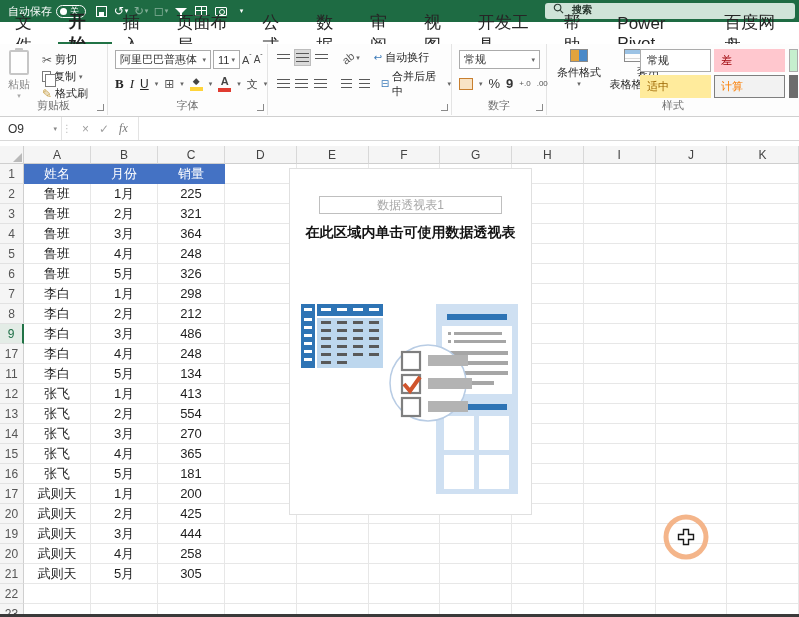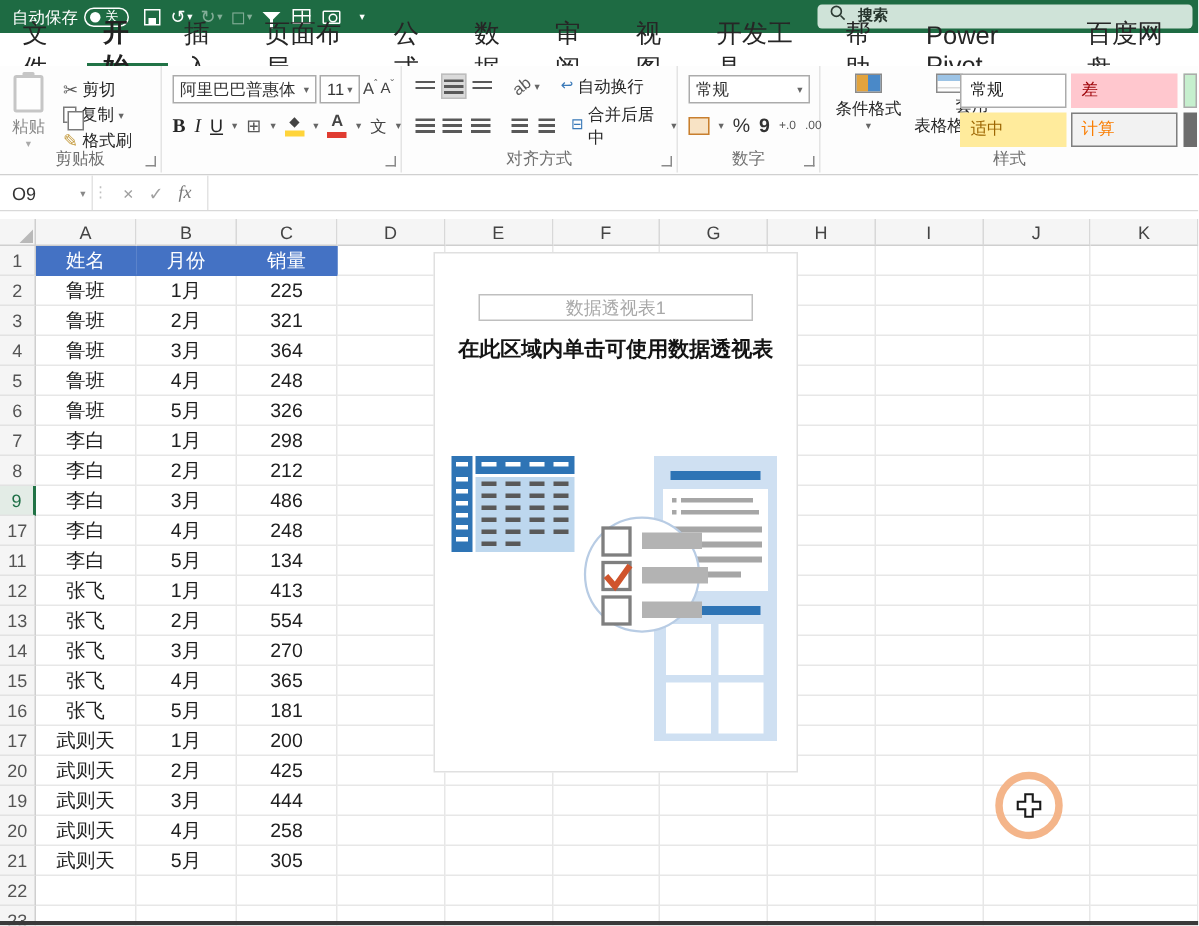--- a/index.html
+++ b/index.html
@@ -202,20 +202,21 @@
           </span>
           <span class="crt">▾</span>
         <span class="barA">
             <span class="a">A</span>
             <span class="b" style="background:#e03c31;"></span>
           </span>
           <span class="crt">▾</span>
         <span style="font-size:11px;color:#444;">文</span>
           <span class="crt">▾</span>
       </div>
+      <div class="glabel">字体</div>
       <div class="launcher"></div>
     </div>
 
     <div class="group" style="left:268px;width:184px;">
       <div style="position:absolute;left:7px;top:5px;display:flex;align-items:center;gap:2px;">
         <span class="alnbtn">
             <span class="lines" style="height:7px;"></span>
           </span>
         <span class="alnbtn on">
             <span class="lines"></span>
@@ -249,21 +250,20 @@
         <span class="alnbtn">
             <span class="lines" style="width:11px;"></span>
           </span>
         <span style="width:4px;"></span>
         <span class="mini">
             <span class="ic" style="font-size:10px;color:#3a79b8;">⊟</span>
             <span>合并后居中</span>
             <span class="crt">▾</span>
           </span>
       </div>
-      <div class="glabel">对齐方式</div>
       <div class="launcher"></div>
     </div>
 
     <div class="group" style="left:452px;width:95px;">
       <div class="combo" style="position:absolute;left:7px;top:6px;width:81px;">
           <span>常规</span>
           <span class="crt">▾</span>
         </div>
       <div style="position:absolute;left:7px;top:32px;display:flex;align-items:center;gap:6px;">
         <span style="width:14px;height:12px;border:1px solid #c87f2f;background:#f8e3c5;"></span>

